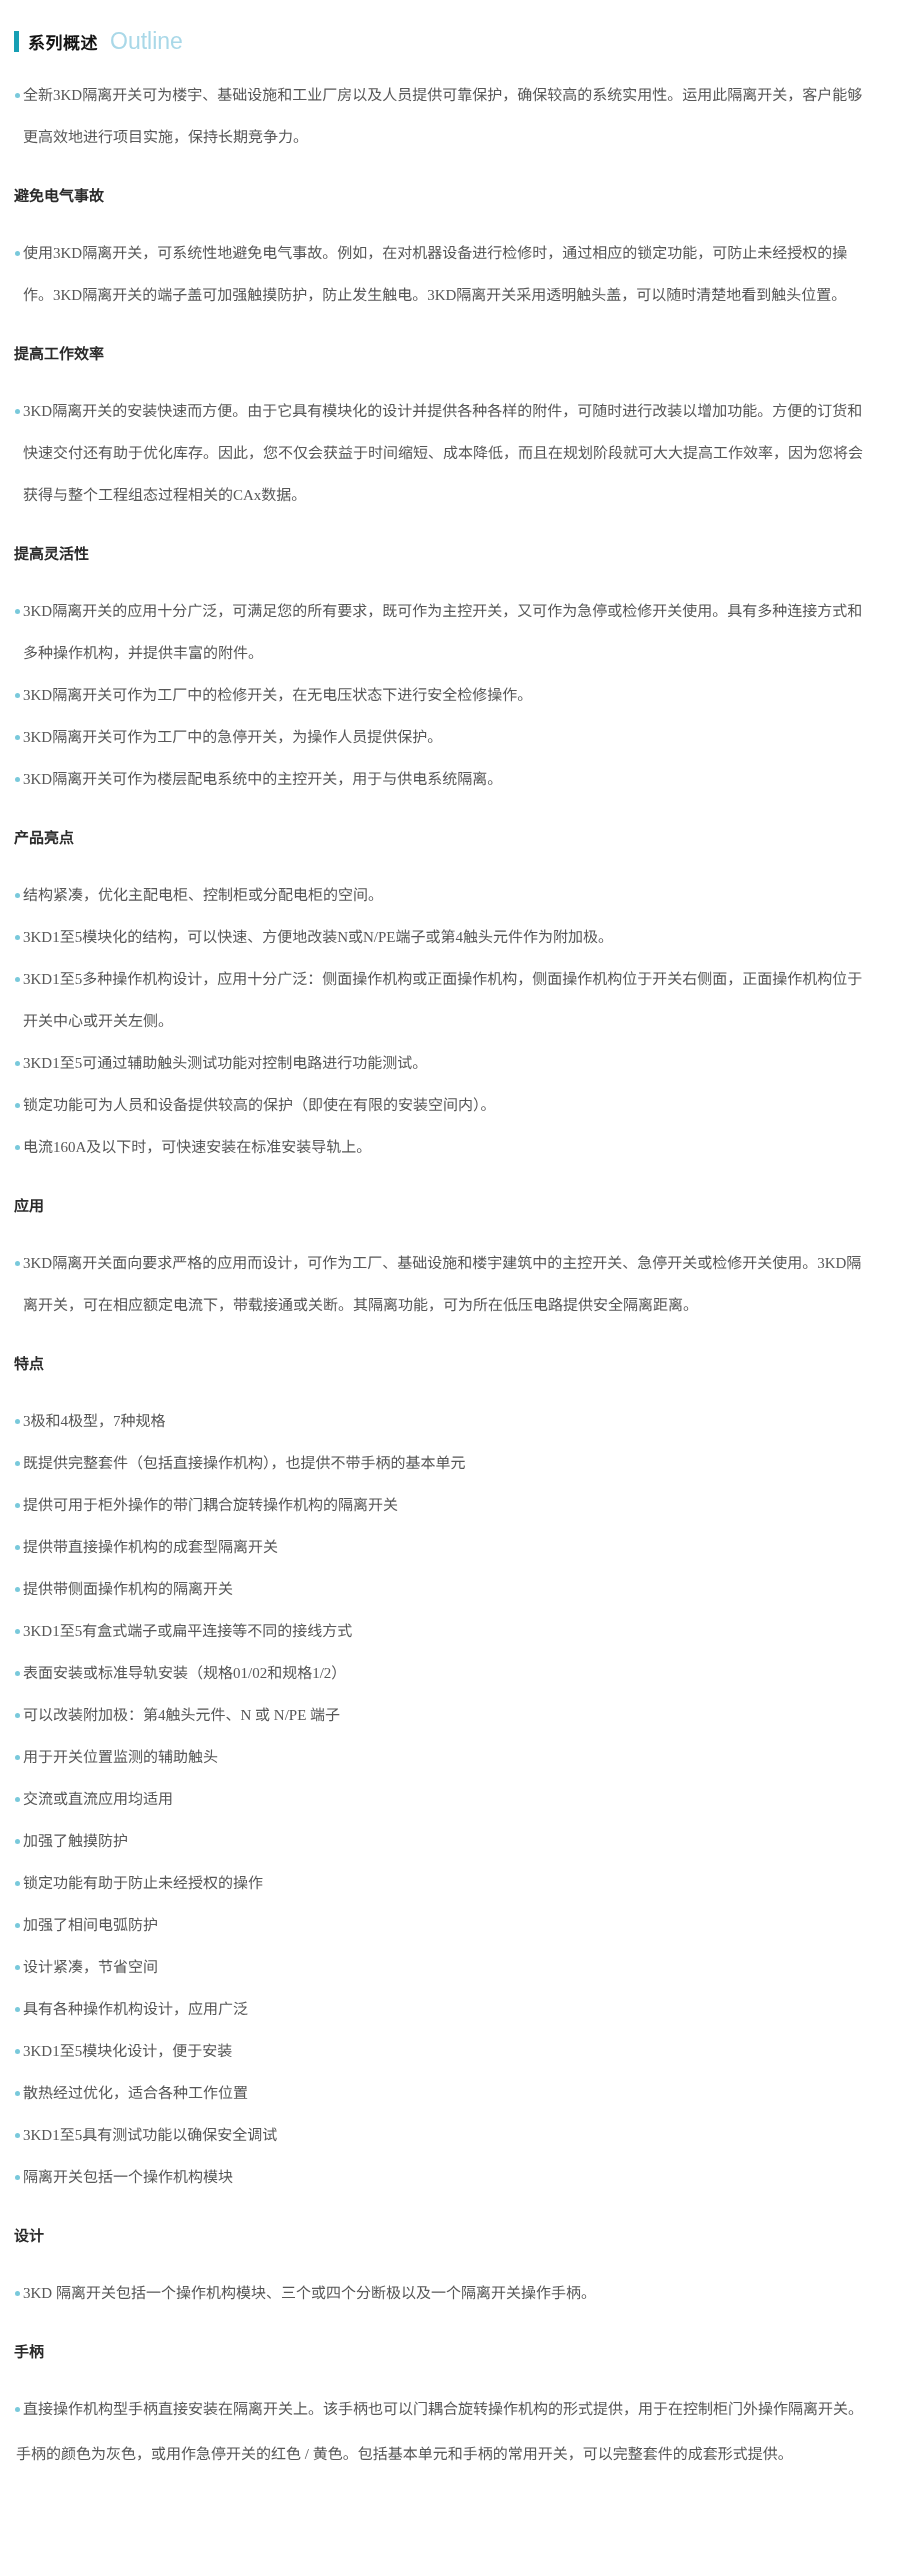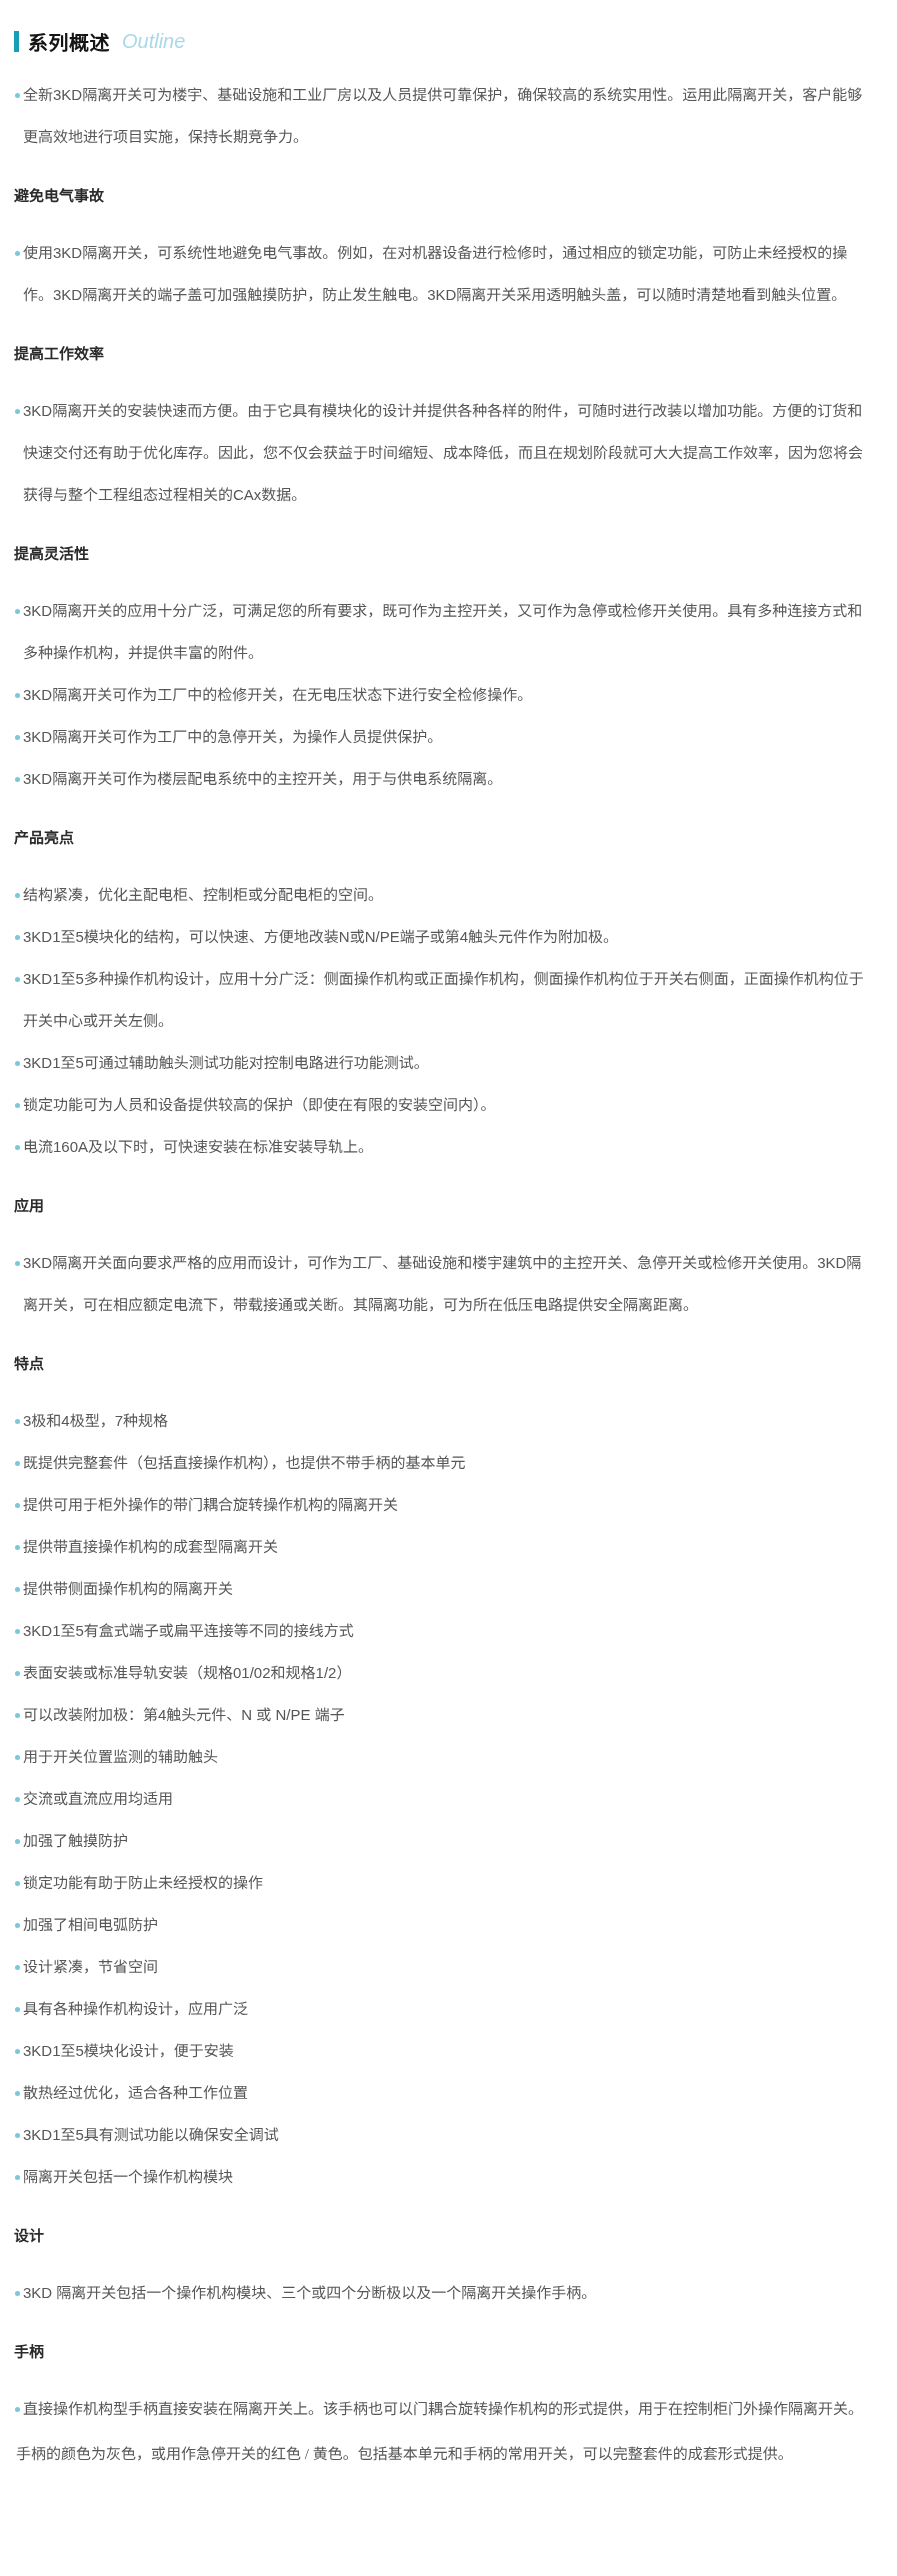--- a/index.html
+++ b/index.html
@@ -26,42 +26,41 @@
     height:30px;
     margin-bottom:18px;
   }
   .accent-bar{
     width:5px;
     height:21px;
     background:var(--accent);
     margin-right:9px;
   }
   .page-title{
-    font-size:20px;
+    font-size:17px;
     font-weight:bold;
     color:var(--title-text);
     letter-spacing:0.5px;
   }
   .page-subtitle{
-    font-size:20px;
+    font-size:23px;
     color:var(--subtitle);
     margin-left:12px;
-    font-style:italic;
   }
   
   section{display:block;}
   h2.section-heading{
     font-size:15px;
     font-weight:bold;
     color:var(--heading-text);
     line-height:42px;
     margin-top:17px;
     margin-bottom:15px;
   }
-  ul.bullet-list{list-style:none;}
+  ul.bullet-list{list-style:none;font-family:Liberation Serif, serif;}
   li.bullet-item{
     position:relative;
     padding-left:9px;
     font-size:15px;
     line-height:42px;
     color:var(--body-text);
   }
   li.bullet-item::before{
     content:"";
     position:absolute;

